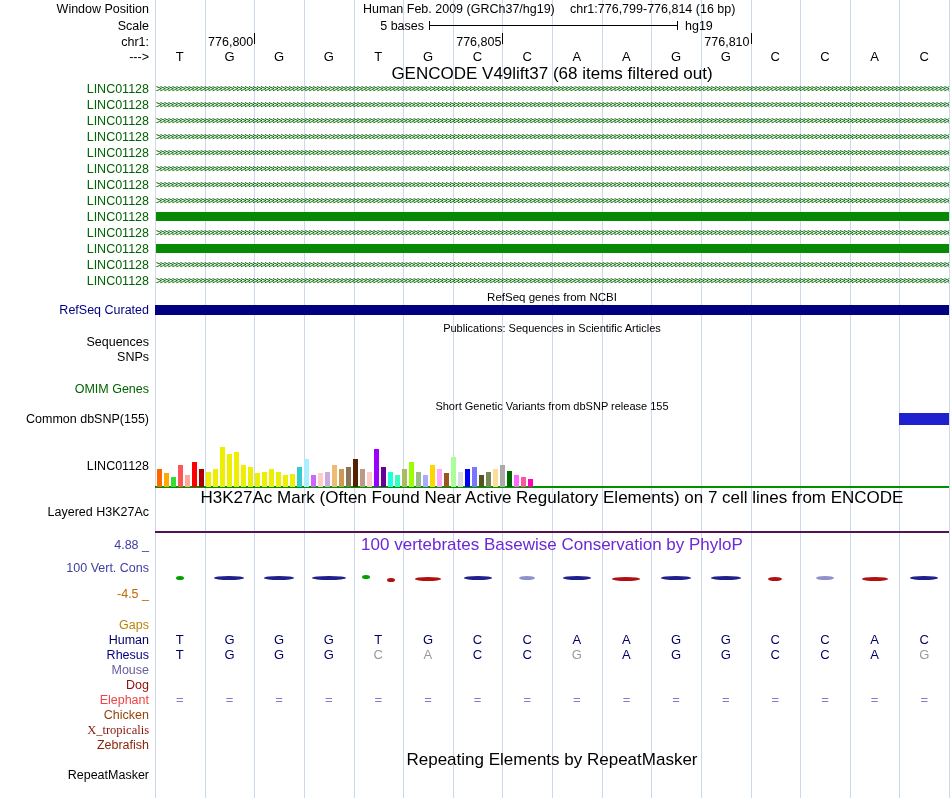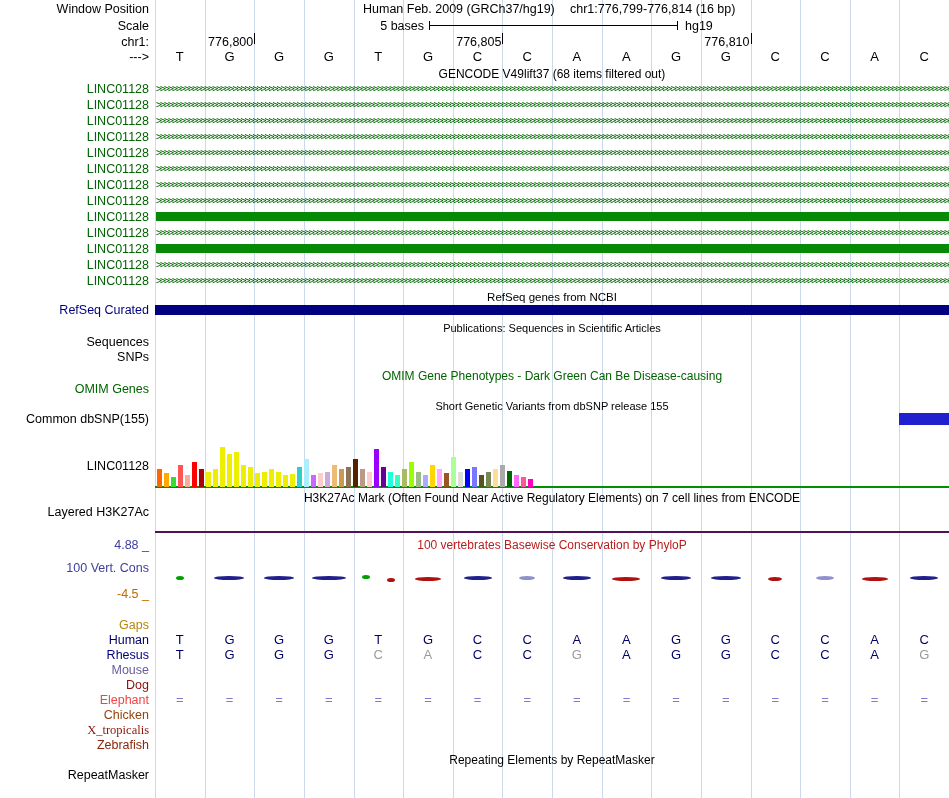--- a/index.html
+++ b/index.html
@@ -1,21 +1,21 @@
 <!DOCTYPE html>
 <html><head>
 <meta charset="utf-8">
 <style>
   *{margin:0;padding:0;box-sizing:border-box}
   html,body{background:#fff}
   #browser{position:relative;width:950px;height:798px;background:#fff;
            font-family:"Liberation Sans",sans-serif;overflow:hidden;color:#000}
   .gl{position:absolute;top:0;bottom:0;width:1px;background:#ccd9ea}
   .lab{position:absolute;right:801px;font-size:12.5px;white-space:nowrap;line-height:14px}
-  .ttl{position:absolute;left:155px;width:794px;text-align:center;font-size:12px;white-space:nowrap;line-height:14px}
+  .ttl{position:absolute;left:155px;width:794px;text-align:center;font-size:17px;white-space:nowrap;line-height:14px}
   .abs{position:absolute;font-size:12.5px;white-space:nowrap;line-height:14px}
   .seqch{position:absolute;font-size:13px;line-height:14px;transform:translateX(-50%)}
   .generow{position:absolute;left:156px;width:793px;height:16px;overflow:hidden}
   .arrows{font-family:"DejaVu Sans Mono",monospace;font-size:10px;line-height:16px;letter-spacing:-2px;color:#006400;white-space:nowrap}
   .exonbar{height:9px;margin-top:3px;background:#068a06}
   .coordtick{position:absolute;width:1px;height:11px;background:#000}
   .mark{position:absolute;border-radius:50%;transform:translateX(-50%)}
   [data-interactable="true"]{cursor:pointer}
 </style>
 </head>
@@ -52,24 +52,23 @@
     <div data-interactable="false" style="margin-top:4px;border-top:1px solid #000"></div>
   </div>
   <div class="abs" style="left:685px;top:19px" data-interactable="false">hg19</div>
 
   <div class="lab" style="top:35px" data-interactable="false">chr1:</div>
   <div class="lab" style="top:50px" data-interactable="false">---&gt;</div>
 
   <div class="ttl" style="top:67px" data-interactable="true">GENCODE V49lift37 (68 items filtered out)</div>
   <div class="ttl" style="top:290px;font-size:11.5px" data-interactable="true">RefSeq genes from NCBI</div>
   <div class="ttl" style="top:321px;font-size:11px" data-interactable="true">Publications: Sequences in Scientific Articles</div>
-  <div class="ttl" style="top:369px;color:#006400" data-interactable="true">OMIM Gene Phenotypes - Dark Green Can Be Disease-causing</div>
   <div class="ttl" style="top:399px;font-size:11px" data-interactable="true">Short Genetic Variants from dbSNP release 155</div>
   <div class="ttl" style="top:491px" data-interactable="true">H3K27Ac Mark (Often Found Near Active Regulatory Elements) on 7 cell lines from ENCODE</div>
-  <div class="ttl" style="top:538px;color:#b91c1c" data-interactable="true">100 vertebrates Basewise Conservation by PhyloP</div>
+  <div class="ttl" style="top:538px;color:#6d28d9" data-interactable="true">100 vertebrates Basewise Conservation by PhyloP</div>
   <div class="ttl" style="top:753px" data-interactable="true">Repeating Elements by RepeatMasker</div>
 
   <div class="lab" style="top:303px;color:#000080" data-interactable="true">RefSeq Curated</div>
   <div class="lab" style="top:335px" data-interactable="true">Sequences</div>
   <div class="lab" style="top:350px" data-interactable="true">SNPs</div>
   <div class="lab" style="top:382px;color:#006400" data-interactable="true">OMIM Genes</div>
   <div class="lab" style="top:412px" data-interactable="true">Common dbSNP(155)</div>
   <div class="lab" style="top:459px" data-interactable="true">LINC01128</div>
   <div class="lab" style="top:505px" data-interactable="true">Layered H3K27Ac</div>
   <div class="lab" style="top:538px;color:#3e3e9e" data-interactable="false">4.88 _</div>

